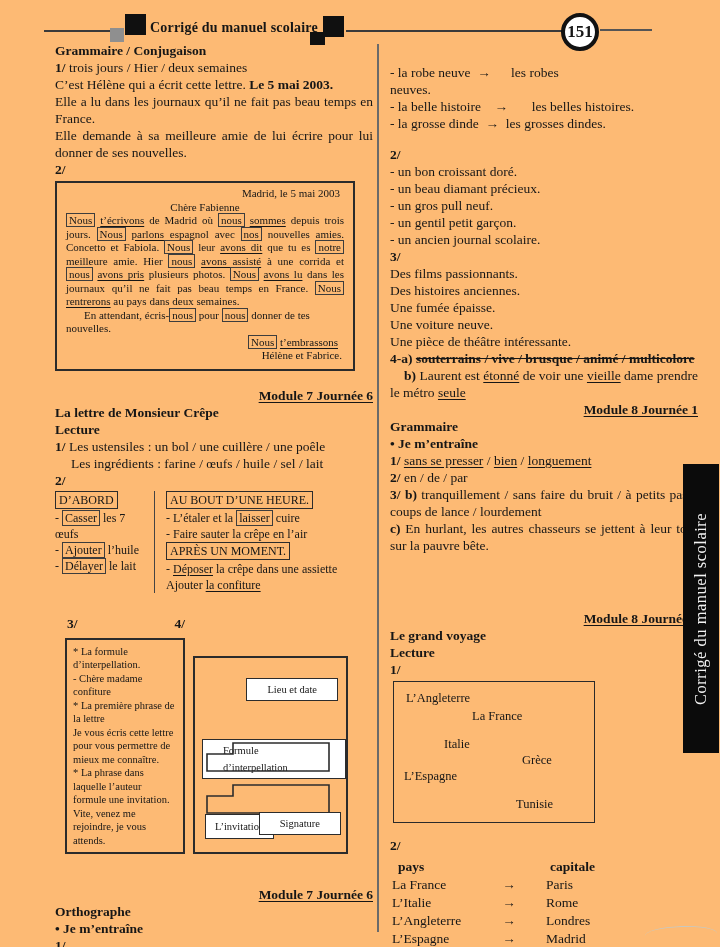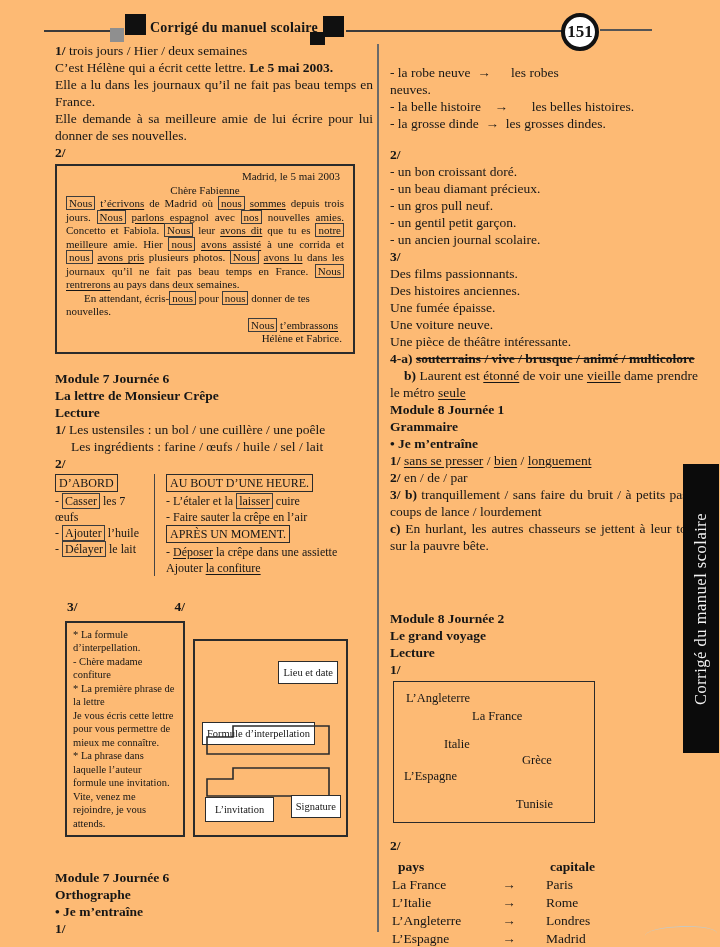--- a/index.html
+++ b/index.html
@@ -24,21 +24,21 @@
   .vdivider{position:absolute;left:377px;top:44px;width:1.5px;height:888px;background:#6a6a6a;}
   .col-left{position:absolute;left:55px;top:42px;width:318px;font-size:13.5px;line-height:17px;}
   .col-right{position:absolute;left:390px;top:42px;width:308px;font-size:13.5px;line-height:17px;padding-top:22px;box-sizing:border-box;}
   .just{text-align:justify;}
   .b{font-weight:700;}
   .u{text-decoration:underline;text-underline-offset:2px;}
   .st{text-decoration:line-through;}
   .b.st{text-decoration:line-through;margin-top:28px;}
   .bx{border:1px solid #3d3d3d;padding:0 2px;}
   .h{font-weight:700;font-size:13.5px;}
-  .h-ul{text-underline-offset:2px;}
+  .h-ul{text-decoration:underline;text-underline-offset:2px;text-align:right;}
 
   
   .letter{border:2px solid #2b2b2b;width:300px;box-sizing:border-box;margin-top:3px;padding:4px 9px 6px 9px;font-size:11px;line-height:13.5px;}
   .letter .dateline{text-align:right;padding-right:4px;}
   .letter .salutation{text-align:center;}
   .letter .para2{text-indent:18px;}
   .letter .closing{text-align:right;padding-right:6px;}
   .letter .signature{text-align:right;padding-right:2px;}
 
   
@@ -51,21 +51,21 @@
   .steps-right{flex:1;padding-left:11px;}
   .step-h{display:inline-block;border:1.5px solid #2c2c2c;padding:0 3px;margin-bottom:1px;}
 
   
   .qlabels{display:flex;margin-top:22px;}
   .qlabels .l3{margin-left:12px;}
   .qlabels .l4{margin-left:97px;}
   .boxrow{display:flex;margin-top:6px;align-items:flex-end;}
   .notesbox{width:120px;box-sizing:border-box;border:2px solid #2b2b2b;margin-left:10px;padding:5px 6px;font-size:10.5px;line-height:13.5px;}
   .lttrbox{width:155px;height:198px;box-sizing:border-box;border:2px solid #2b2b2b;margin-left:8px;position:relative;font-size:10.5px;}
-  .dg{position:absolute;border:1.5px solid #2c2c2c;background:#fff;padding:2px 4px;box-sizing:border-box;}
+  .dg{position:absolute;border:1.5px solid #2c2c2c;background:#fff;padding:2px 20px;box-sizing:border-box;}
   .dg-lieu{right:8px;top:20px;}
   .dg-form{left:7px;top:40px;margin-top:41px;}
   .dg-inv{left:10px;bottom:13px;padding:3px 9px;}
   .dg-sig{right:5px;bottom:17px;}
   .pshape{position:absolute;left:11px;}
   .ps1{top:84px;}
   .ps2{top:126px;}
 
   
   .arrow-row{white-space:pre-wrap;}
@@ -111,20 +111,21 @@
     <div class="sq-small"></div>
   </div>
   <div class="hline hl-b"></div>
   <div class="pagenum">151</div>
   <div class="hline hl-c"></div>
 
   <div class="vdivider"></div>
 
   <div class="col-left">
 
+    <div class="h">Grammaire / Conjugaison</div>
     <div><span class="b">1/ </span><span>trois jours / Hier / deux semaines</span></div>
     <div class="just"><span>C’est Hélène qui a écrit cette lettre. </span><span class="b">Le 5 mai 2003.</span></div>
     <div class="just">Elle a lu dans les journaux qu’il ne fait pas beau temps en France.</div>
     <div class="just">Elle demande à sa meilleure amie de lui écrire pour lui donner  de ses nouvelles.</div>
     <div class="b">2/</div>
 
     <div class="letter">
       <div class="dateline">Madrid, le 5 mai 2003</div>
       <div class="salutation">Chère Fabienne</div>
       <div class="just"><span class="bx">Nous</span><span> </span><span class="u">t’écrivons</span><span> de Madrid où </span><span class="bx">nous</span><span> </span><span class="u">sommes</span><span> depuis trois jours. </span><span class="bx">Nous</span><span> </span><span class="u">parlons</span><span> espagnol avec </span><span class="bx">nos</span><span> nouvelles amies. Concetto et Fabiola. </span><span class="bx">Nous</span><span> leur </span><span class="u">avons dit</span><span> que tu es </span><span class="bx">notre</span><span> meilleure amie. Hier </span><span class="bx">nous</span><span> </span><span class="u">avons assisté</span><span> à une corrida et </span><span class="bx">nous</span><span> </span><span class="u">avons pris</span><span> plusieurs photos. </span><span class="bx">Nous</span><span> </span><span class="u">avons lu</span><span> dans les journaux qu’il ne fait pas beau temps en France. </span><span class="bx">Nous</span><span> </span><span class="u">rentrerons</span><span> au pays dans deux semaines.</span></div>

